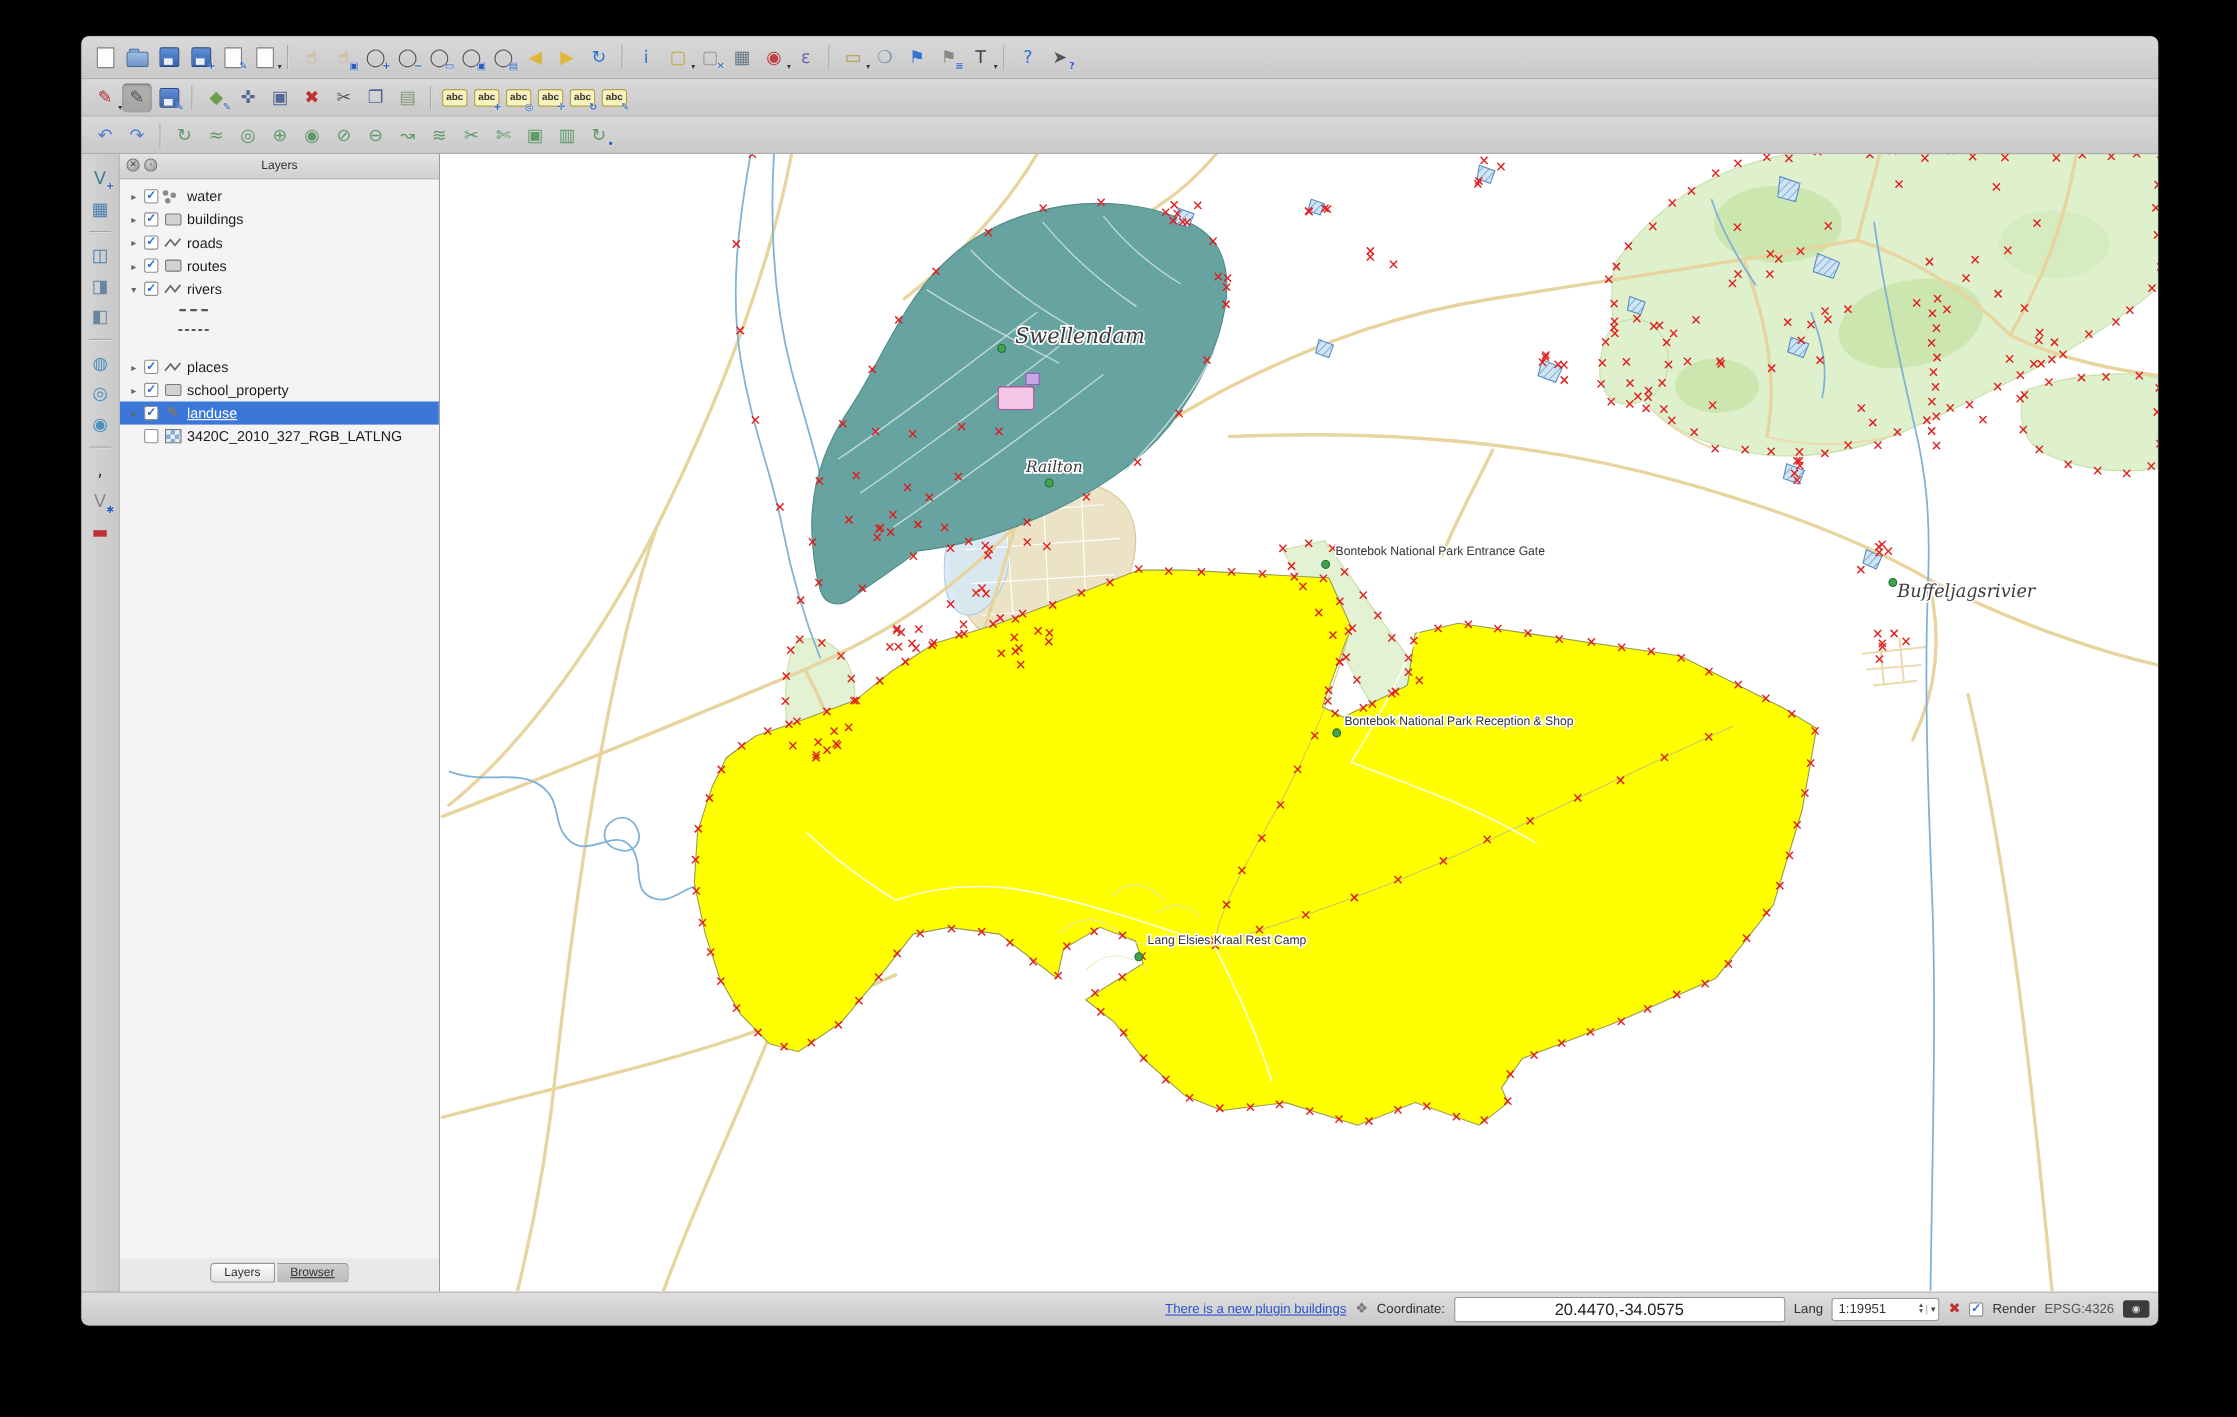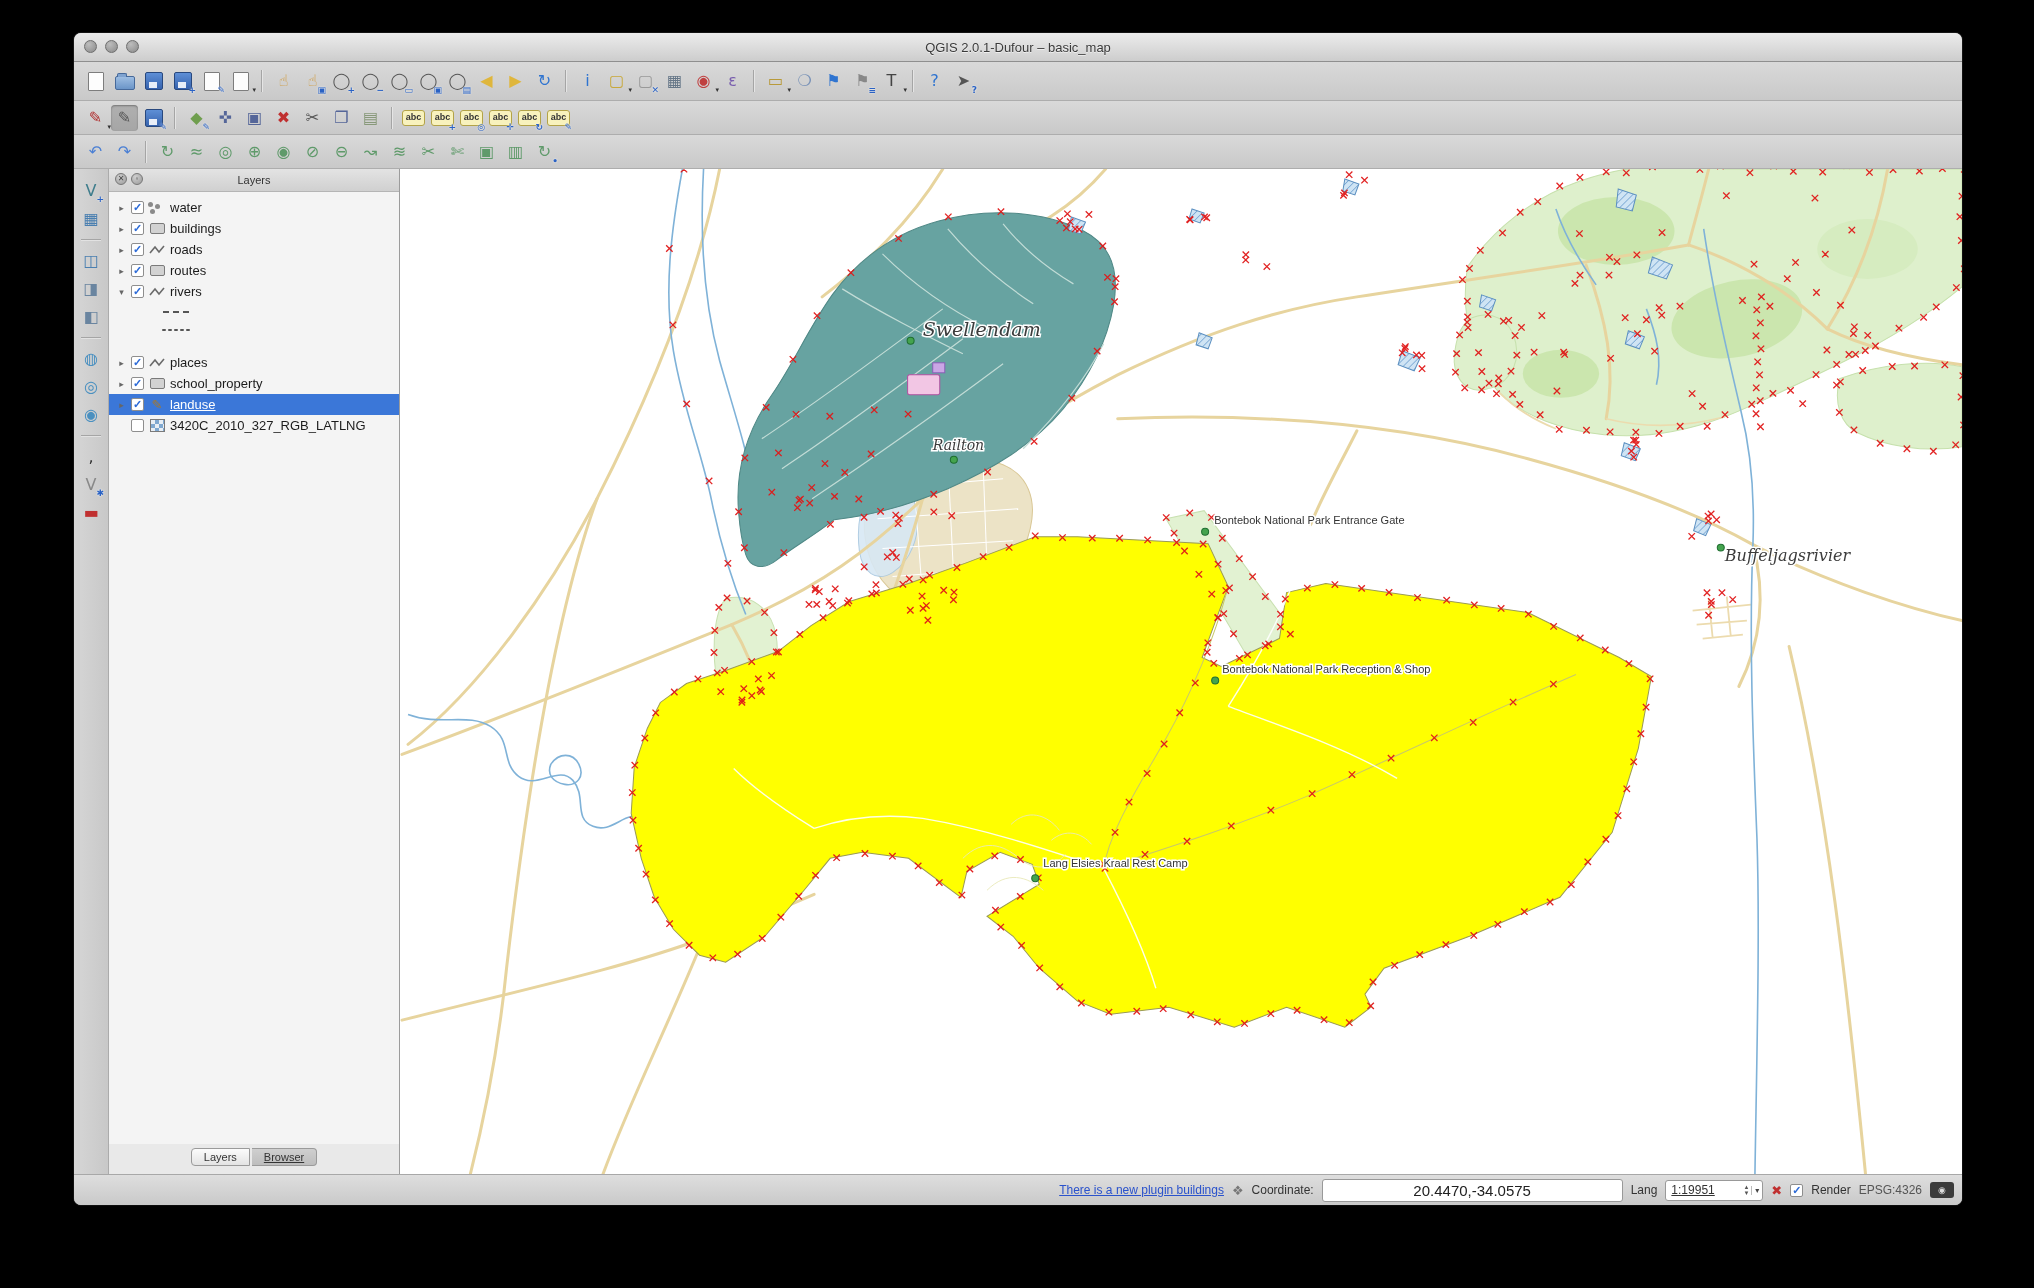--- a/index.html
+++ b/index.html
@@ -85,41 +85,33 @@
   .map svg{position:absolute;inset:0;width:100%;height:100%;}
   
   .status{height:30px;flex:none;background:linear-gradient(#dedede,#c9c9c9);border-top:1px solid #a8a8a8;
     display:flex;align-items:center;padding:0 8px;gap:8px;font-size:12px;color:#333;}
   .status .spacer{flex:1;}
   .plugin-link{color:#2a52cc;text-decoration:underline;}
   .coord-input{width:295px;height:19px;border:1px solid #999;border-radius:3px;background:#fff;
     text-align:center;font-size:15px;font-family:"Liberation Sans",sans-serif;color:#222;}
   .scale-combo{width:96px;height:19px;background:#fff;border:1px solid #999;border-radius:3px;
     display:flex;align-items:center;}
-  .scale-combo .scale-text{flex:1;padding-left:5px;font-size:12px;text-decoration:underline;}
+  .scale-combo .scale-text{flex:1;padding-left:5px;font-size:12px;}
   .scale-steppers{display:flex;flex-direction:column;font-size:6px;color:#555;line-height:1;padding-right:2px;}
   .scale-dd{font-size:8px;color:#444;padding:0 3px;border-left:1px solid #bbb;}
   .mini-ic{font-size:13px;line-height:1;font-family:"DejaVu Sans",sans-serif;}
   .crs-icon{width:24px;height:16px;background:#3b3b3b;border-radius:3px;display:flex;align-items:center;
     justify-content:center;color:#ddd;font-size:9px;}
   .epsg{color:#555;}
 </style>
 </head>
 <body>
 
 <div class="window">
 
-  <div class="titlebar">
-    <div class="lights">
-      <div class="light"></div>
-      <div class="light"></div>
-      <div class="light"></div>
-    </div>
-    <div class="title">QGIS 2.0.1-Dufour – basic_map</div>
-  </div>
 
   <div class="tbrow r1" id="tb-main">
       <div class="tb-btn">
         <span class="tb-ic sh-page"></span>
       </div>
       <div class="tb-btn">
         <span class="tb-ic sh-folder"></span>
       </div>
       <div class="tb-btn">
         <span class="tb-ic sh-disk"></span>

